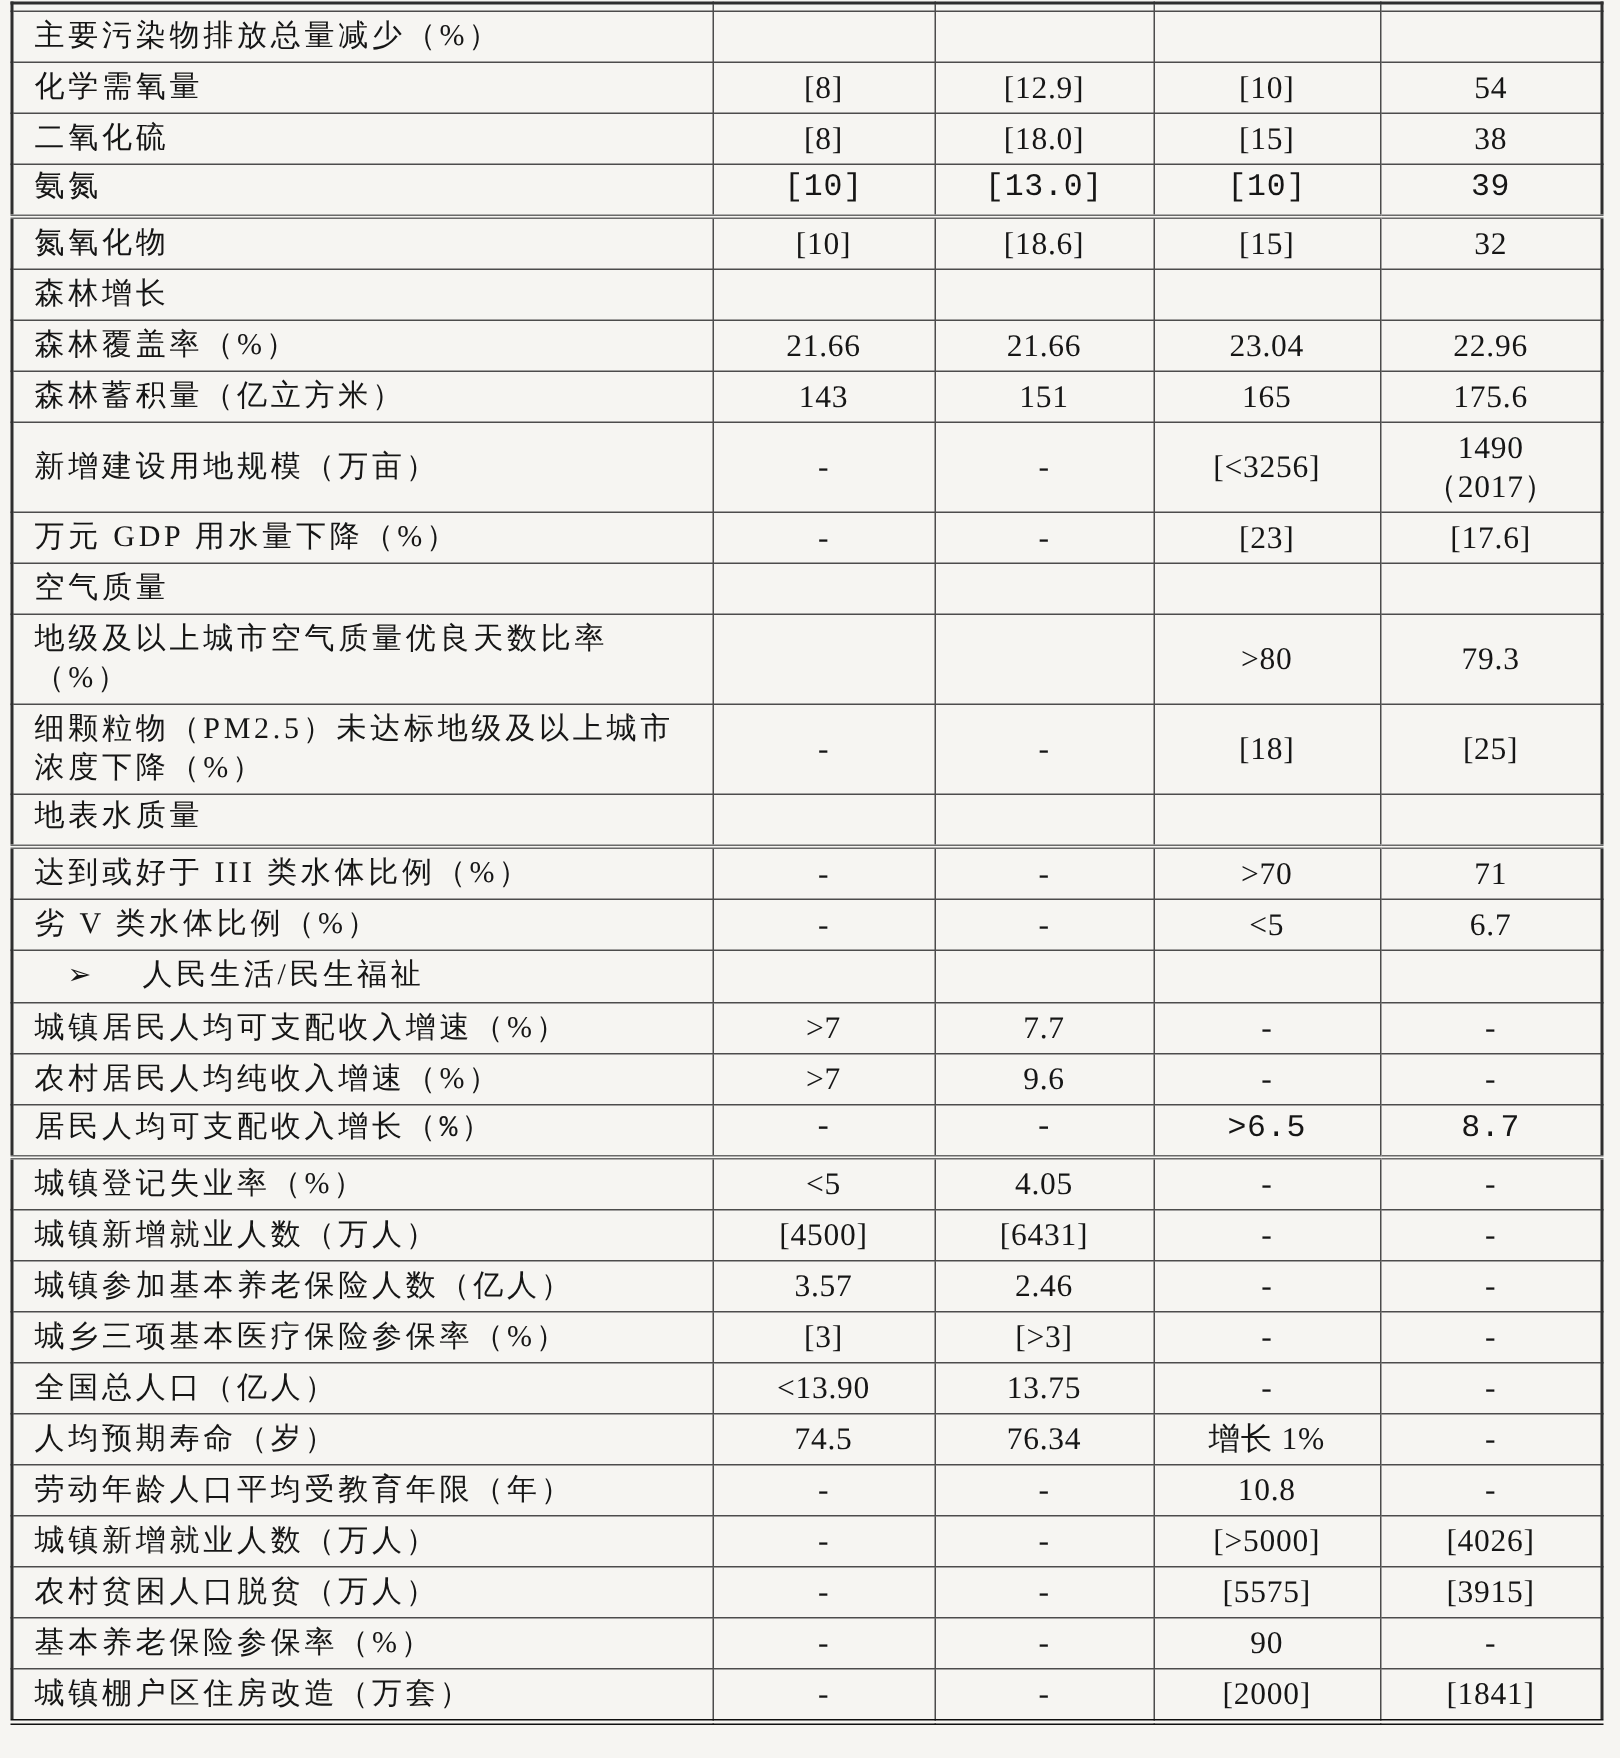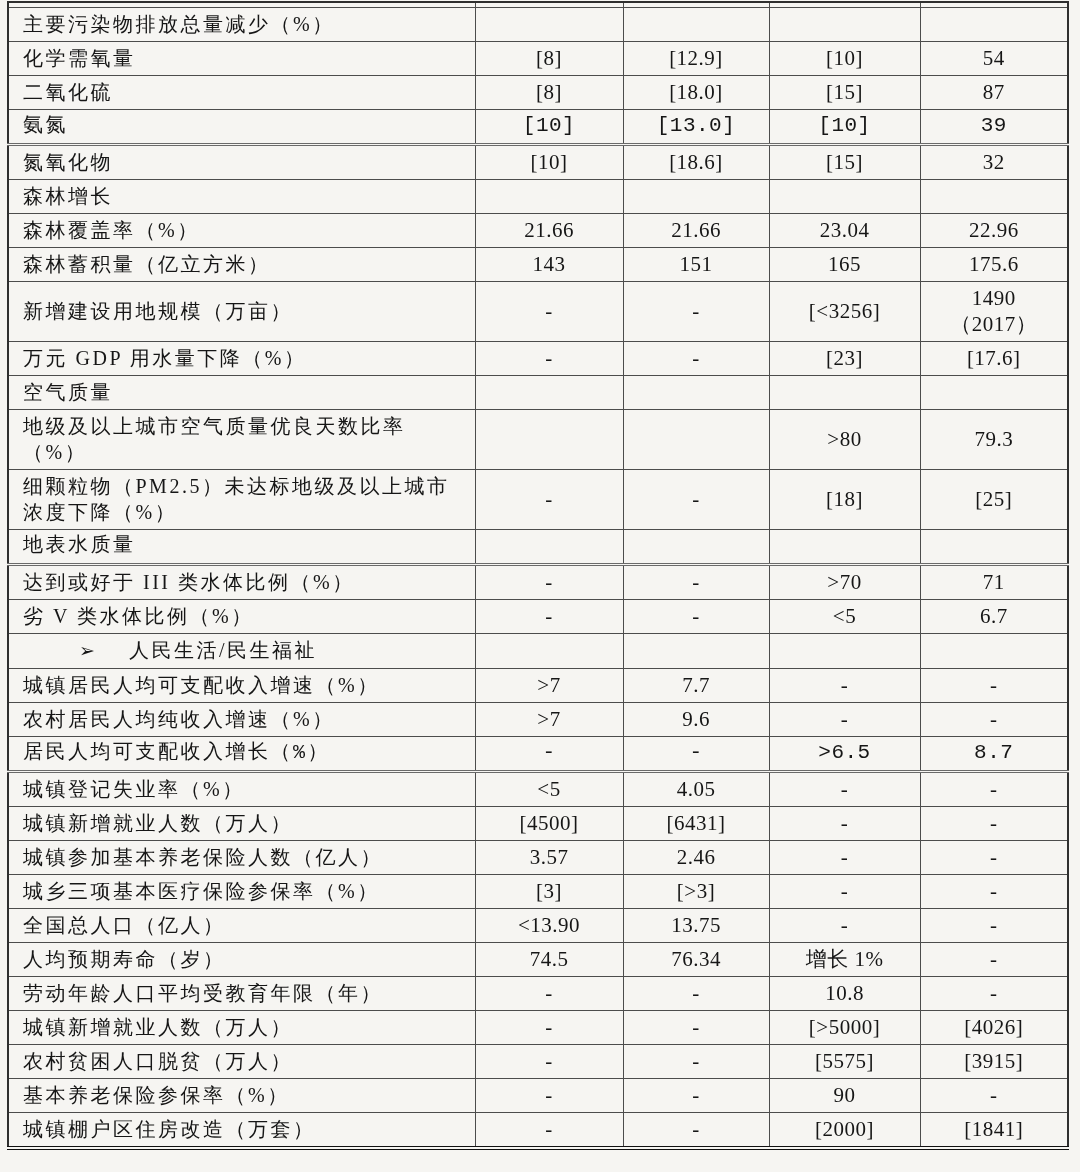--- a/index.html
+++ b/index.html
@@ -50,21 +50,21 @@
   tr.sliver td {
     height: 4px;
     padding: 0;
     border-top: none;
   }
   tr.thick td {
     border-bottom: 3px double #6a6a6a;
     font-family: Liberation Mono, monospace;
   }
   tr.section-row td.label {
-    padding-left: 70px;
+    padding-left: 36px;
   }
   .bullet {
     display: inline-block;
     margin-right: 34px;
     letter-spacing: 0;
     font-size: 19px;
   }
 </style>
 </head>
 <body>
@@ -98,21 +98,21 @@
           <td class="val">[8]</td>
           <td class="val">[12.9]</td>
           <td class="val">[10]</td>
           <td class="val">54</td>
         </tr>
         <tr>
           <td class="label">二氧化硫</td>
           <td class="val">[8]</td>
           <td class="val">[18.0]</td>
           <td class="val">[15]</td>
-          <td class="val">87</td>
+          <td class="val">38</td>
         </tr>
         <tr class="thick">
           <td class="label">氨氮</td>
           <td class="val">[10]</td>
           <td class="val">[13.0]</td>
           <td class="val">[10]</td>
           <td class="val">39</td>
         </tr>
         <tr>
           <td class="label">氮氧化物</td>

